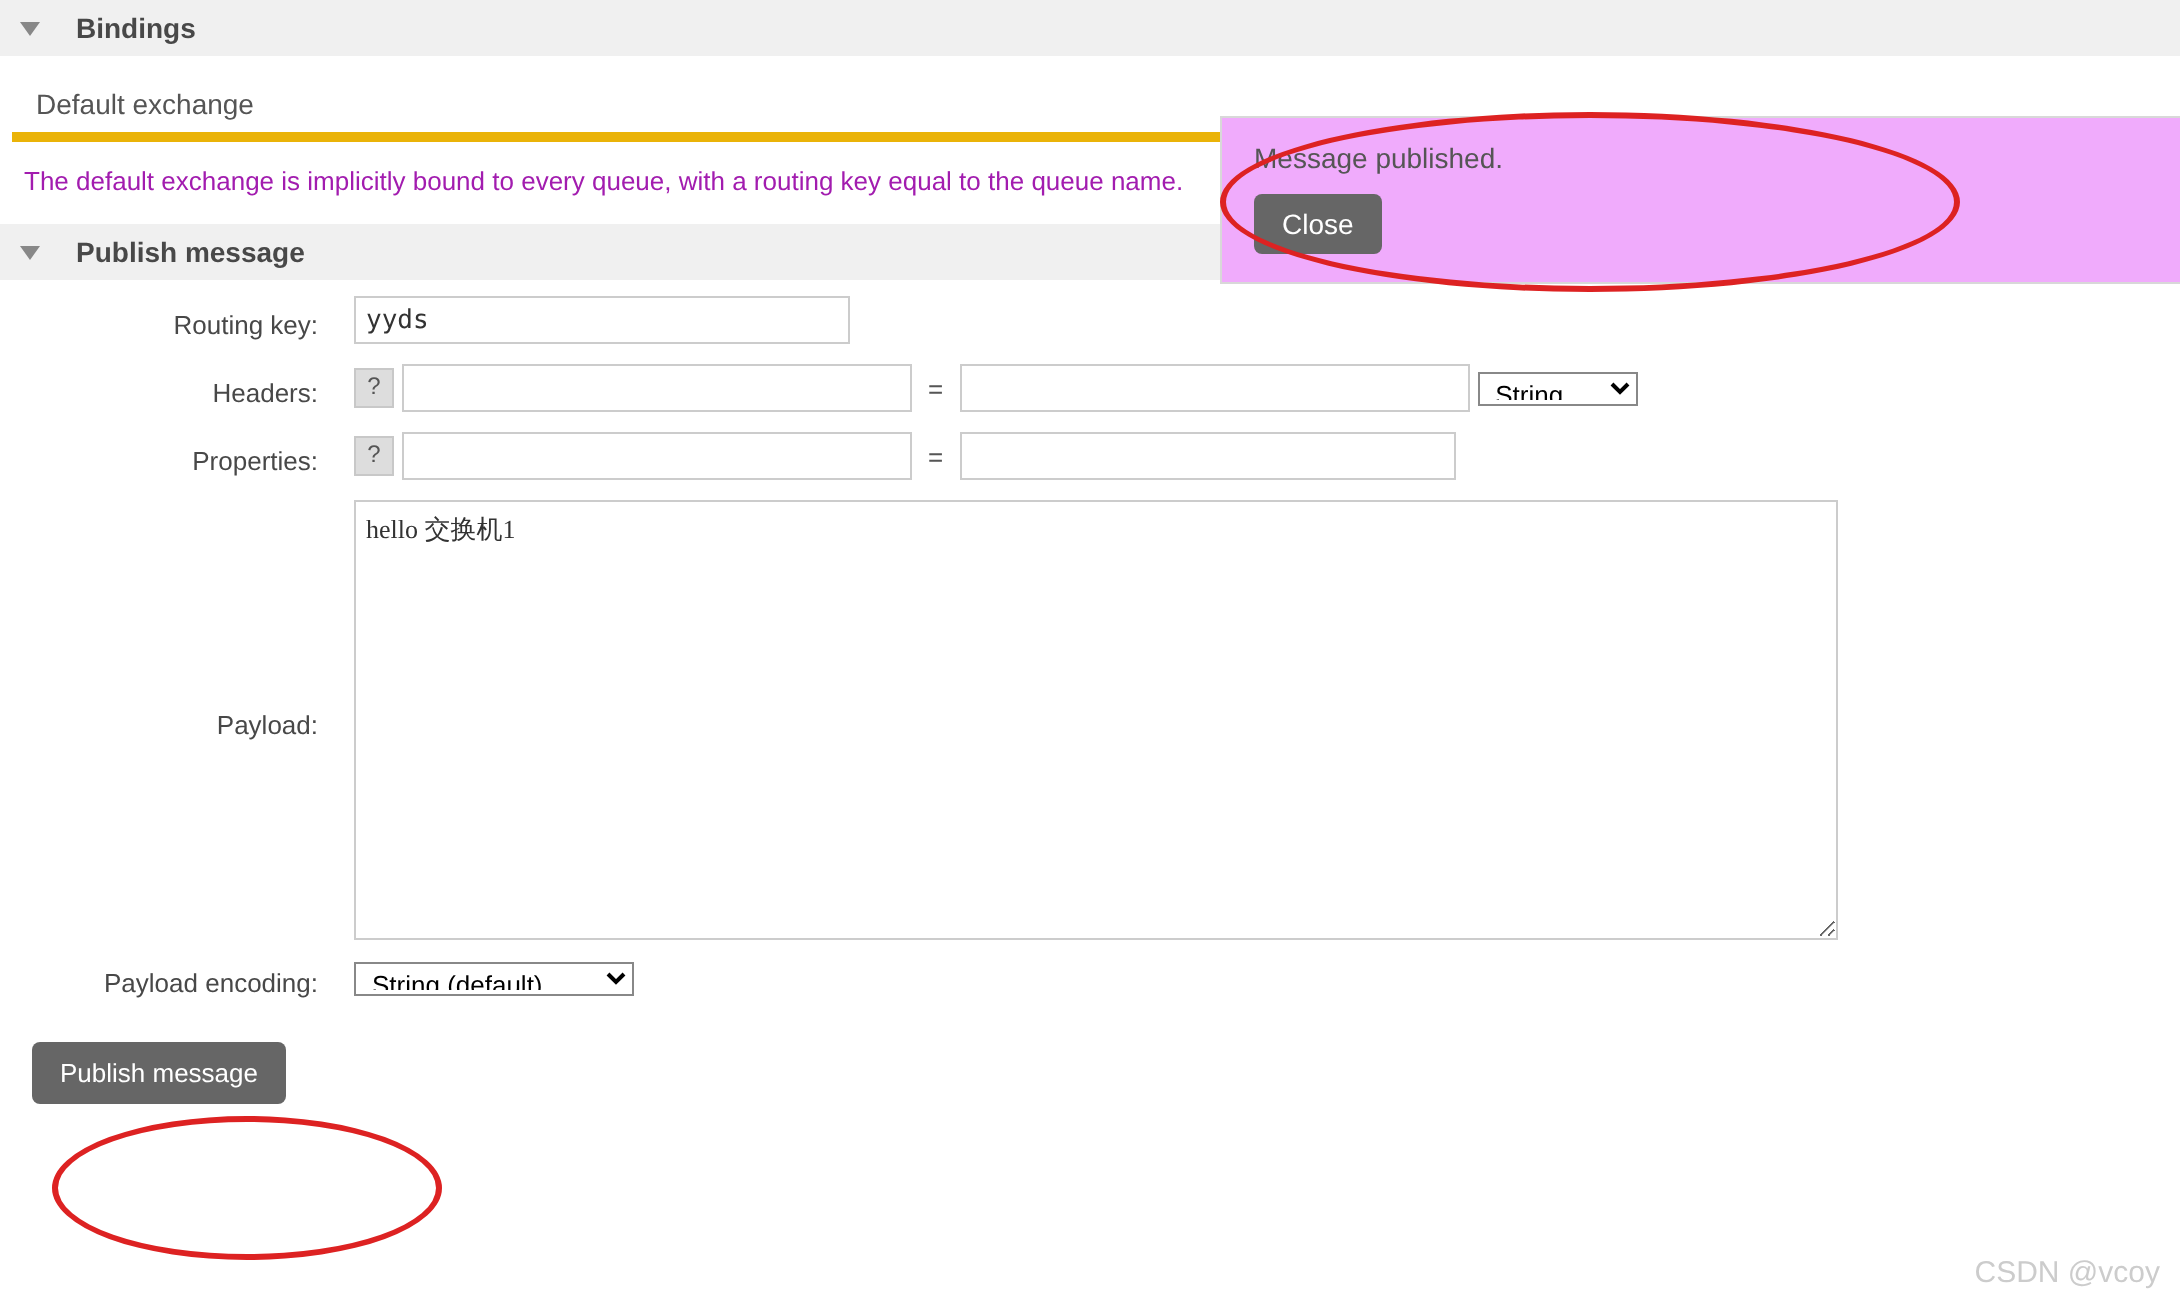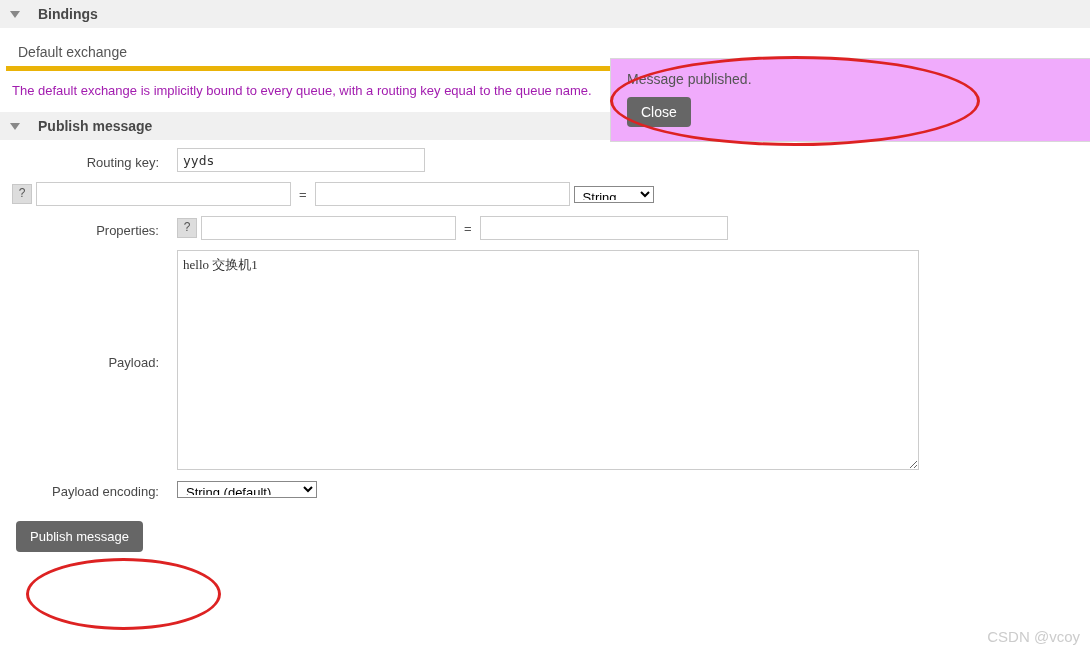--- a/index.html
+++ b/index.html
@@ -180,20 +180,21 @@
 <div class="form-area">
 
   <div class="form-row">
     <div class="form-label">Routing key:</div>
     <div class="form-controls">
       <input type="text" class="inp-medium" value="yyds" style="">
     </div>
   </div>
 
   <div class="form-row">
+    <div class="form-label">Headers:</div>
     <div class="form-controls">
       <span class="help-btn">?</span>
       <input type="text" class="inp-wide" value="" style="">
       <span class="eq-sign">=</span>
       <input type="text" class="inp-wide" value="" style="">
       <select class="select-type">
         <option>String</option>
       </select>
     </div>
   </div>

